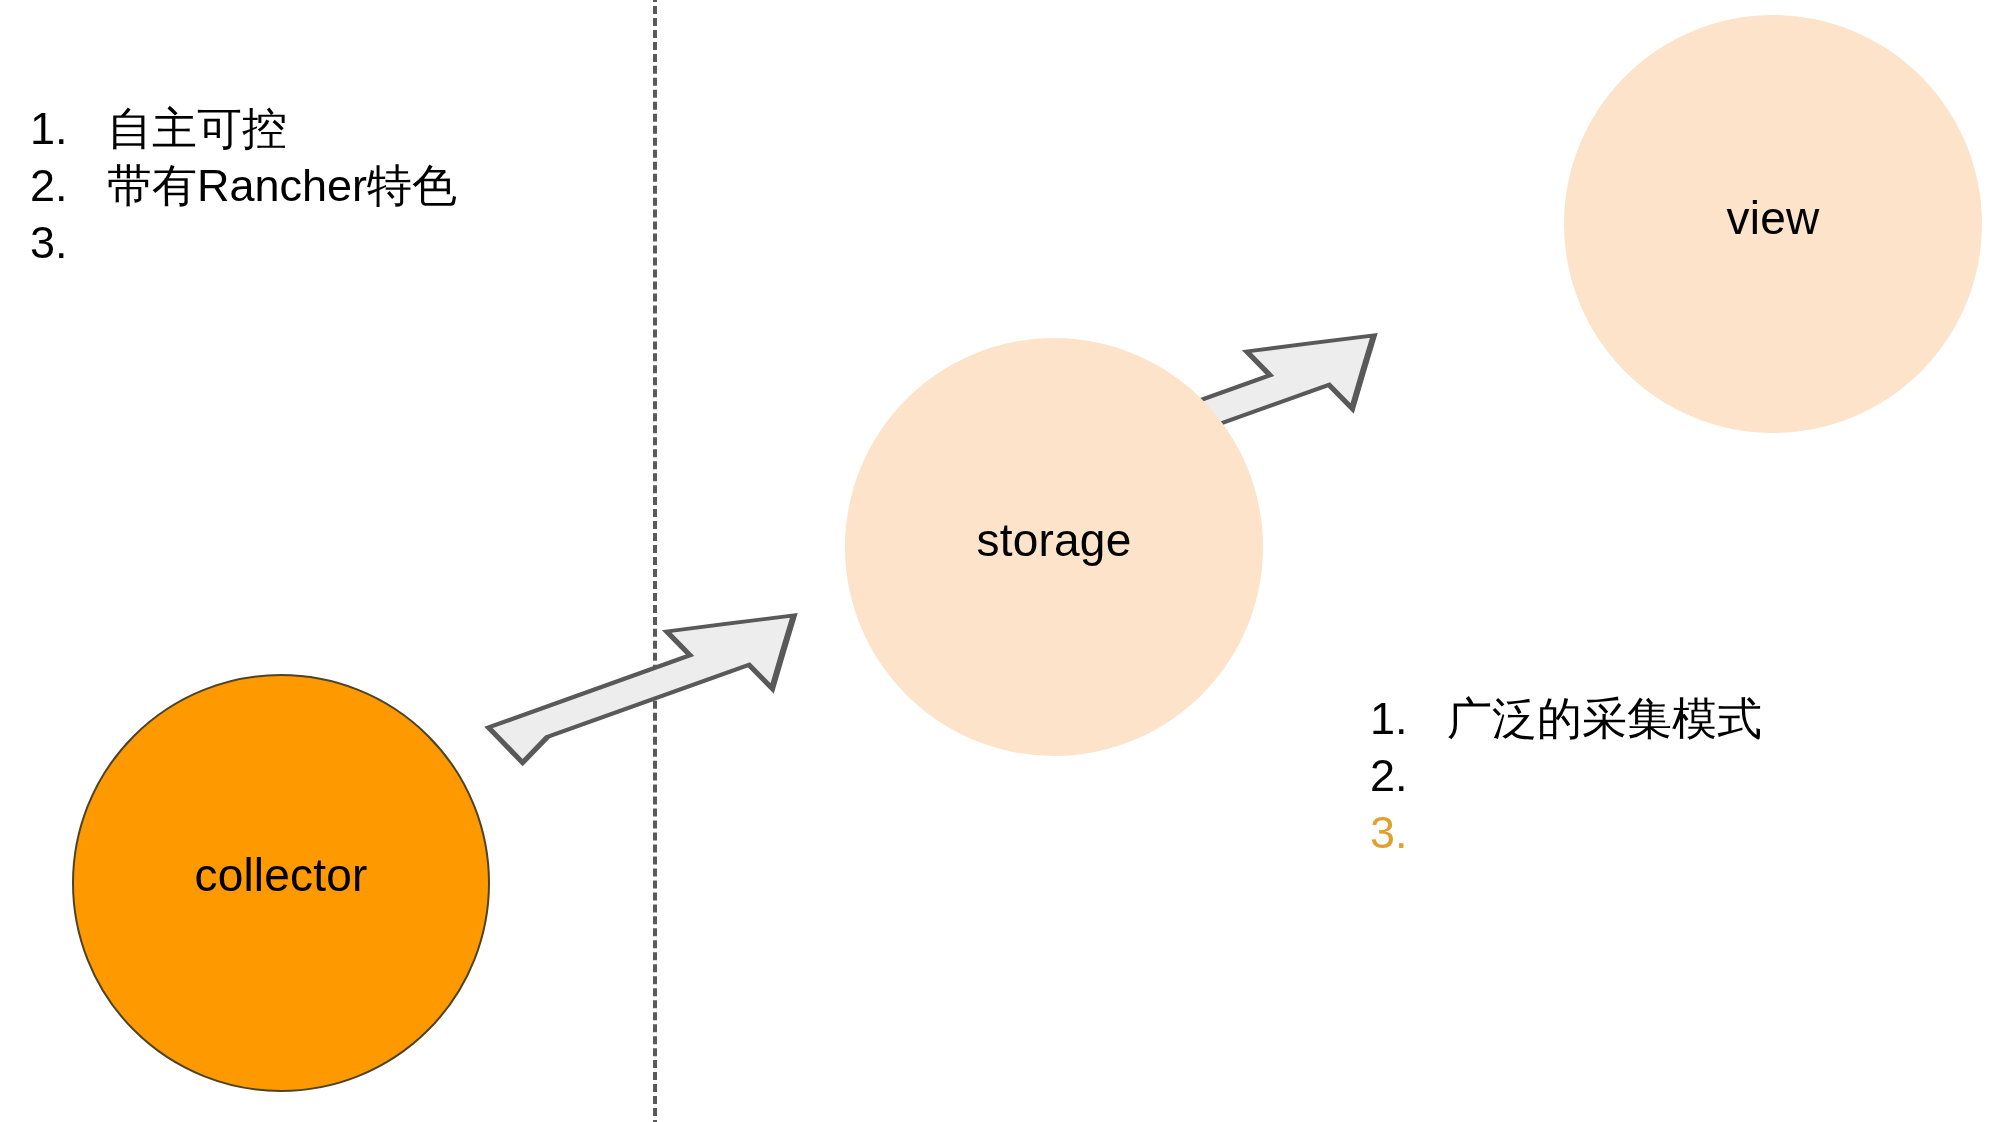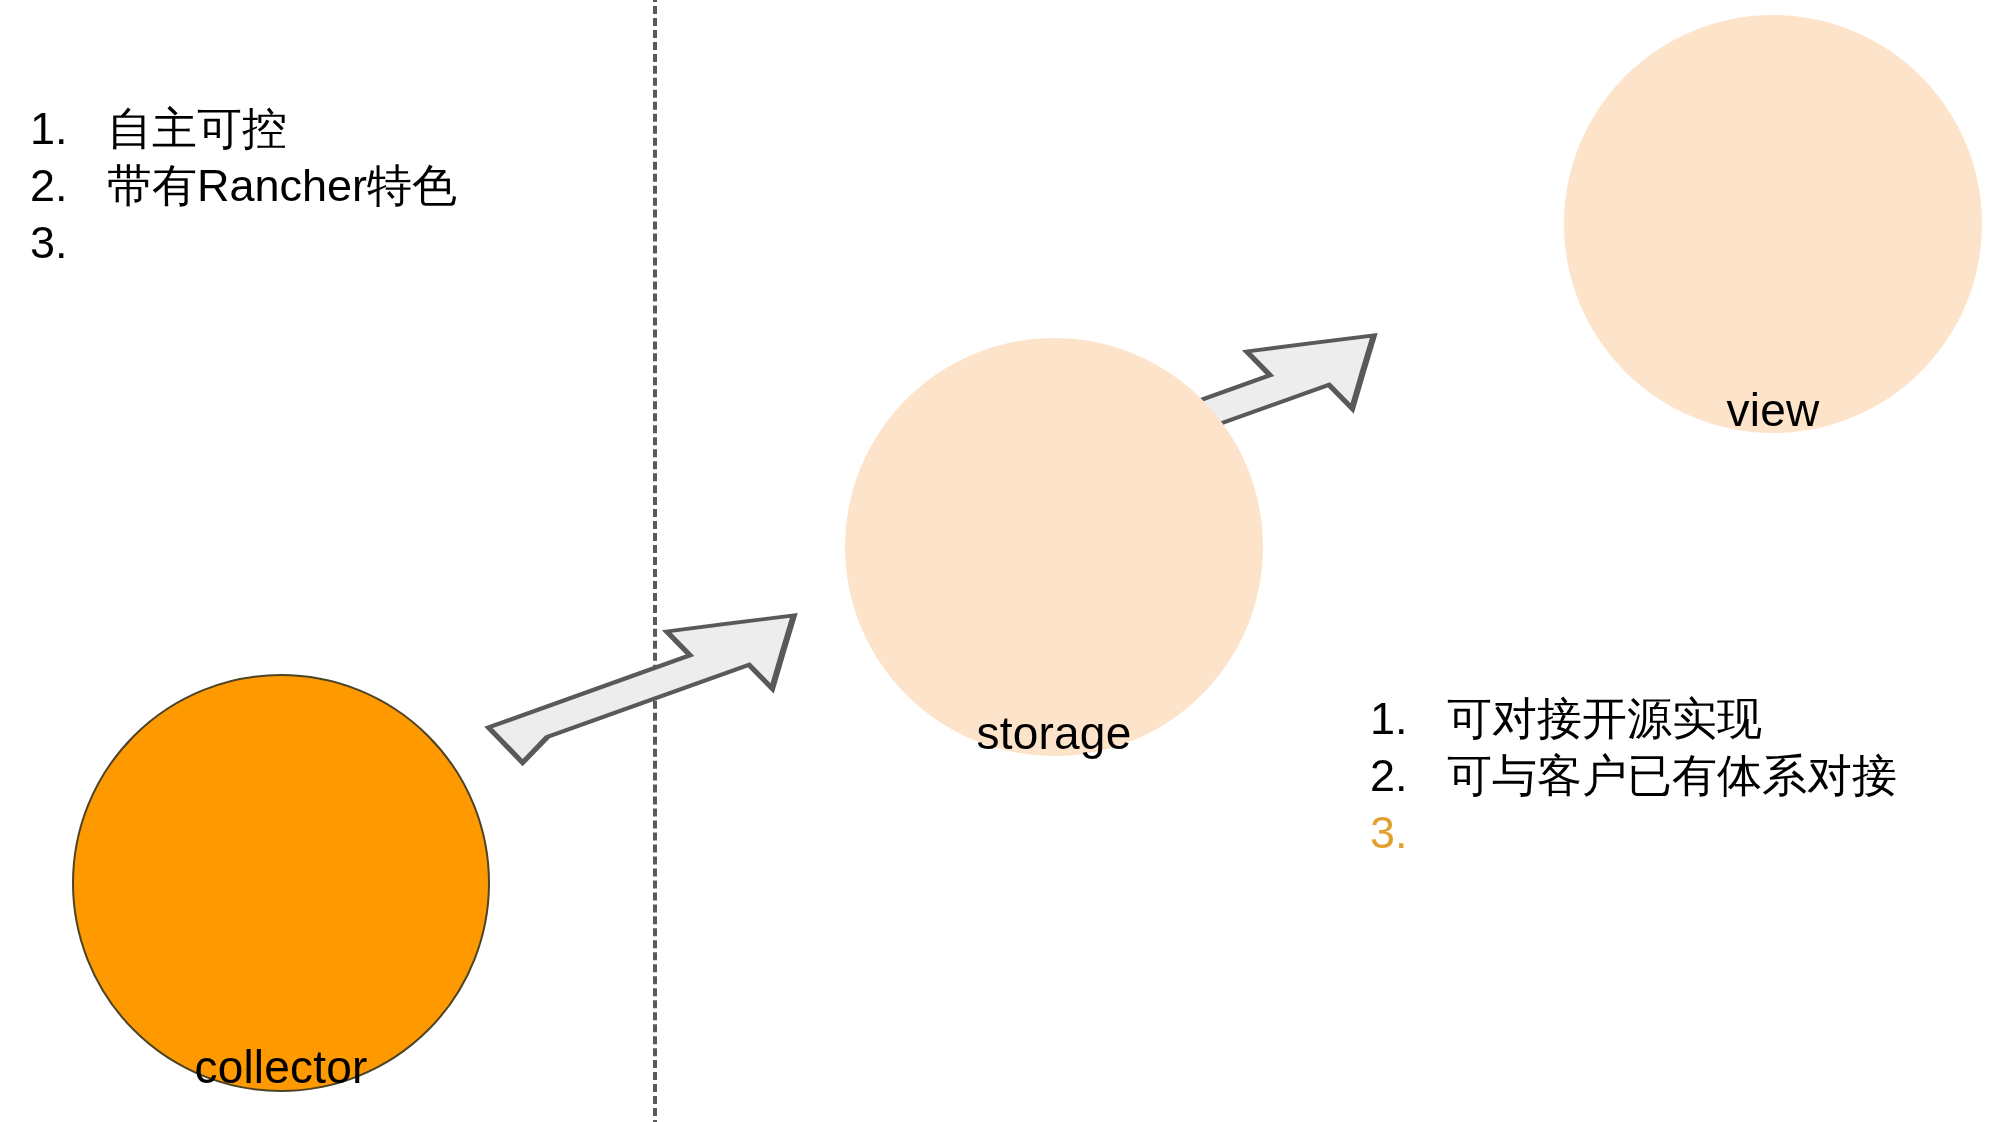--- a/index.html
+++ b/index.html
@@ -26,21 +26,21 @@
     width: 0;
     height: 1134px;
     border-left: 4px dashed #5a5a5a;
   }
 
   
   .node {
     position: absolute;
     border-radius: 50%;
     display: flex;
-    align-items: flex-end;
+    align-items: center;
     justify-content: center;
     box-sizing: border-box;
   }
   .node-label {
     font-size: 46px;
     color: #000000;
     line-height: 1;
     letter-spacing: 0.2px;
   }
 
@@ -142,24 +142,23 @@
       <span class="bullet-text">带有Rancher特色</span>
     </li>
     <li class="bullet-item" style="color: rgb(0, 0, 0);">
       <span class="bullet-num">3.</span>
     </li>
   </ul>
 
   <ul id="list-right" class="bullet-list">
     <li class="bullet-item" style="color: rgb(0, 0, 0);">
       <span class="bullet-num">1.</span>
-      <span class="bullet-text">可对接开源实现</span>
+      <span class="bullet-text">广泛的采集模式</span>
     </li>
     <li class="bullet-item" style="color: rgb(0, 0, 0);">
       <span class="bullet-num">2.</span>
-      <span class="bullet-text">可与客户已有体系对接</span>
     </li>
     <li class="bullet-item" style="color: rgb(224, 160, 47);">
       <span class="bullet-num">3.</span>
     </li>
   </ul>
 
 </div>
 
 </body></html>

